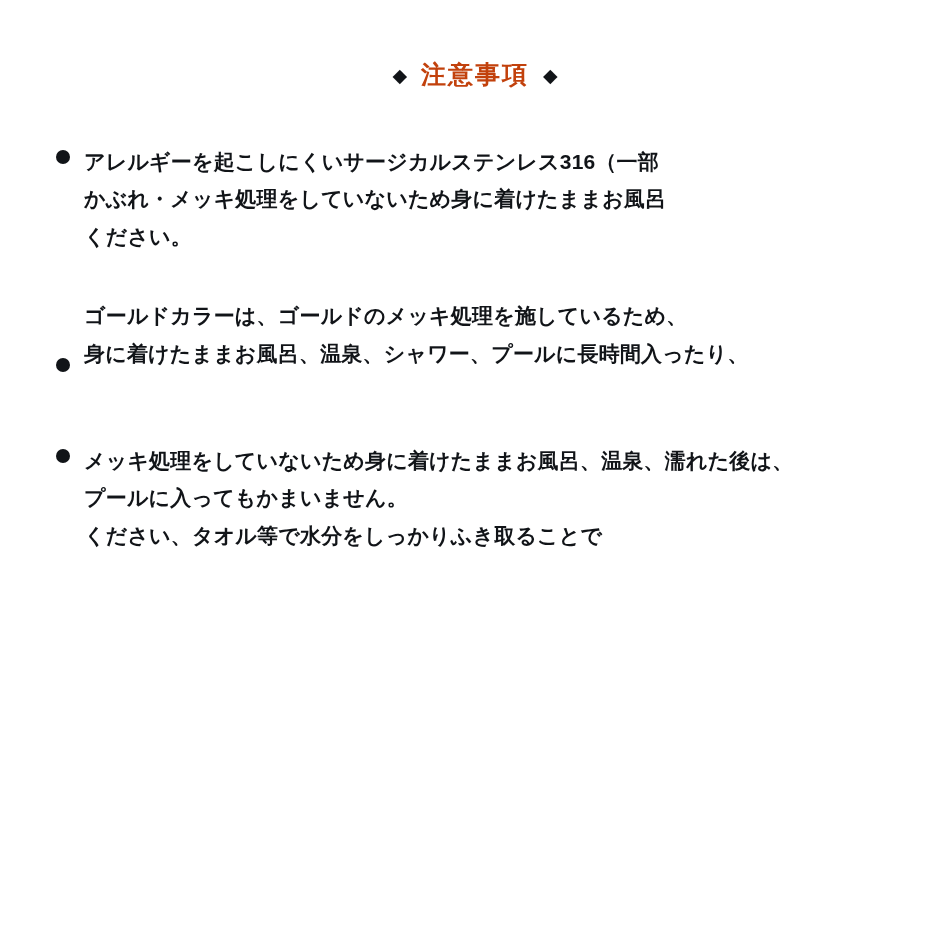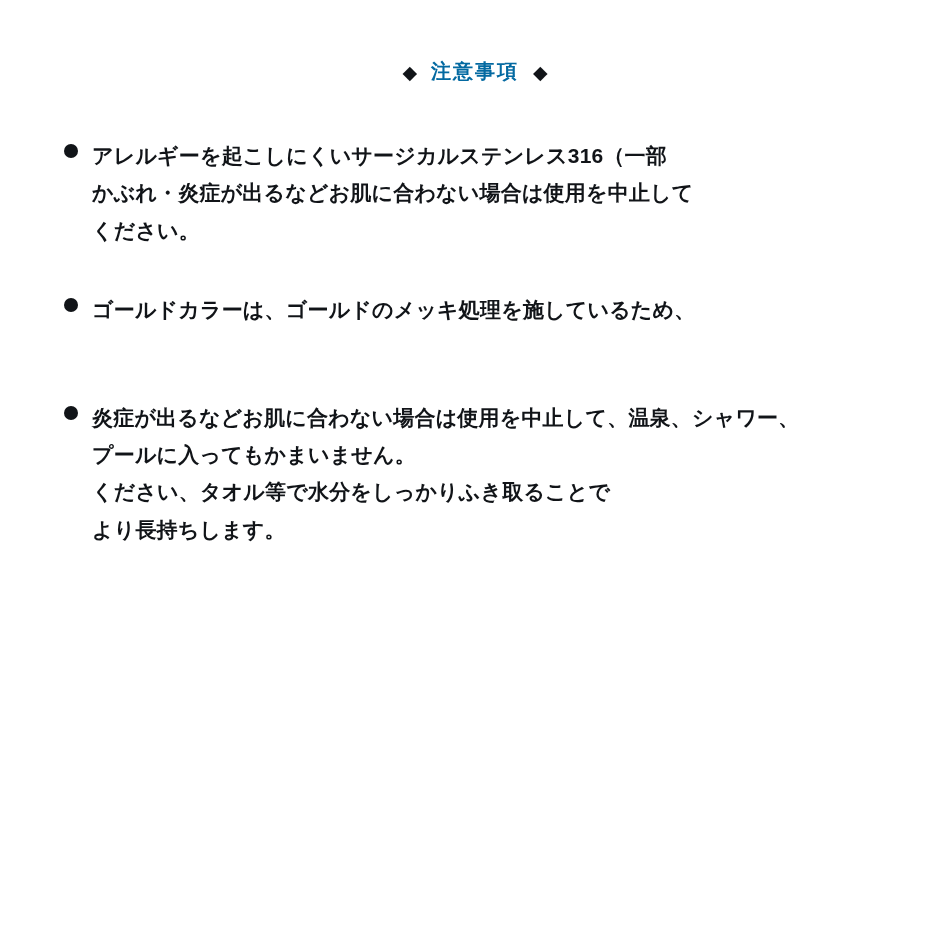--- a/index.html
+++ b/index.html
@@ -29,37 +29,38 @@
     margin-bottom: 52px;
   }
   .diamond {
     font-size: 19px;
     line-height: 1;
     color: #111418;
     display: inline-block;
     transform: translateY(1px);
   }
   .title-text {
-    font-size: 20px;
+    font-size: 25px;
     font-weight: 700;
     letter-spacing: 2px;
-    color: #0369a1;
+    color: #c2410c;
   }
   .notes {
-    margin: 16px;
+    margin: 8px;
     padding: 0 0 0 8px;
     list-style: none;
   }
   .note-item {
     display: flex;
     align-items: flex-start;
     margin-bottom: 42px;
   }
   .note-item.gap-large {
     margin-bottom: 70px;
+    align-items: flex-end;
   }
   .bullet {
     flex: 0 0 auto;
     width: 14px;
     height: 14px;
     border-radius: 50%;
     background: #111418;
     margin-top: 7px;
     margin-right: 14px;
   }
@@ -86,36 +87,36 @@
     <span class="title-text">注意事項</span>
     <span class="diamond">◆</span>
   </div>
 
   <ul class="notes">
 
     <li class="note-item">
       <span class="bullet"></span>
       <div class="note-body">
         <span class="note-line">アレルギーを起こしにくいサージカルステンレス316（一部</span>
-        <span class="note-line">かぶれ・炎症が出るなどお肌に合わない場合は使用を中止して</span>
+        <span class="note-line">かぶれ・メッキ処理をしていないため身に着けたままお風呂</span>
         <span class="note-line">ください。</span>
       </div>
     </li>
 
     <li class="note-item gap-large">
       <span class="bullet"></span>
       <div class="note-body">
         <span class="note-line">ゴールドカラーは、ゴールドのメッキ処理を施しているため、</span>
+        <span class="note-line">身に着けたままお風呂、温泉、シャワー、プールに長時間入ったり、</span>
       </div>
     </li>
 
     <li class="note-item">
       <span class="bullet"></span>
       <div class="note-body">
-        <span class="note-line">炎症が出るなどお肌に合わない場合は使用を中止して、温泉、シャワー、</span>
+        <span class="note-line">メッキ処理をしていないため身に着けたままお風呂、温泉、濡れた後は、</span>
         <span class="note-line">プールに入ってもかまいません。</span>
         <span class="note-line">ください、タオル等で水分をしっかりふき取ることで</span>
-        <span class="note-line">より長持ちします。</span>
       </div>
     </li>
 
   </ul>
 </div>
 
 </body></html>

